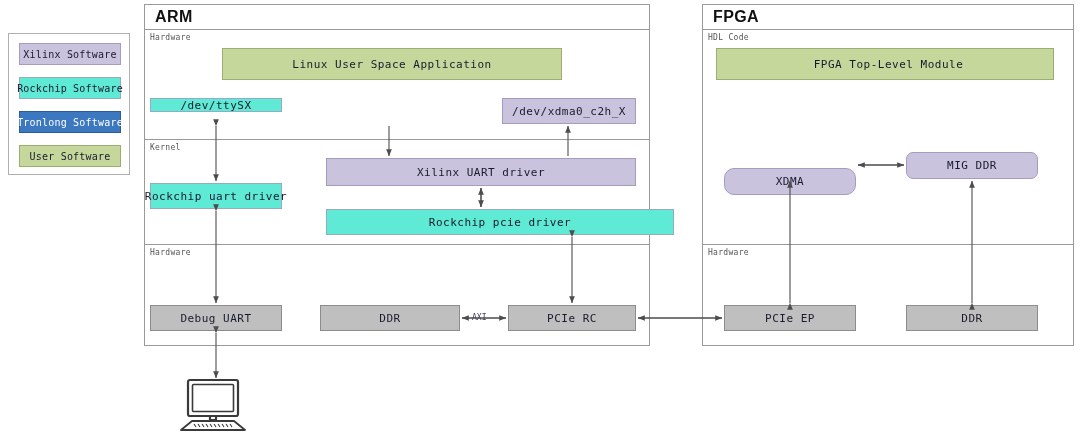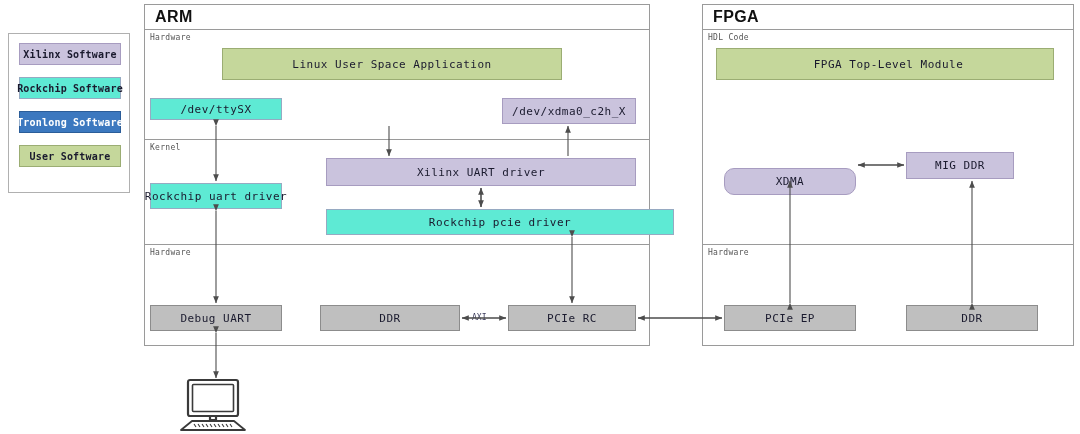--- a/index.html
+++ b/index.html
@@ -23,22 +23,22 @@
   .blk{position:absolute;box-sizing:border-box;border:1px solid #8a8a8a;
       display:flex;align-items:center;justify-content:center;
       font-size:11px;color:#1a1a2e;letter-spacing:.5px;white-space:nowrap;}
   .blk.green{background:#c5d79b;border-color:#9bad73;text-align:center;}
   .blk.purple{background:#cac3dd;border-color:#a79cc0;}
   .blk.blue{background:#5eead4;border-color:#96aac2;}
   .blk.gray{background:#bfbfbf;border-color:#8c8c8c;}
   .blk.tronlong{background:#3c78bf;border-color:#2b5d99;color:#ffffff;}
 
   
-  .legend{position:absolute;left:8px;top:33px;width:122px;height:160px;
-      border:1px solid #b0b0b0;background:#fff;box-sizing:border-box;font-weight:bold;}
+  .legend{position:absolute;left:8px;top:33px;width:122px;height:142px;
+      border:1px solid #b0b0b0;background:#fff;box-sizing:border-box;}
   .legend .blk{left:10px;width:102px;height:22px;font-size:10px;letter-spacing:.2px;}
 
   .axi-label{position:absolute;font-size:8px;color:#3b3b5c;
       font-family:"DejaVu Sans Mono","Liberation Mono",monospace;
       background:#fff;padding:0 1px;}
 
   .laptop{position:absolute;}
 </style>
 </head>
 <body>
@@ -61,21 +61,21 @@
     <div class="layer" style="top:135px;height:105px;">
       <div class="layer-label">Kernel</div>
     </div>
     <div class="layer last" style="top:240px;height:101px;">
       <div class="layer-label">Hardware</div>
     </div>
   </div>
 
   <div class="blk green" style="left:222px;top:48px;width:340px;height:32px;">Linux User Space Application</div>
 
-  <div class="blk blue" style="left:150px;top:98px;width:132px;height:22px;">/dev/ttySX</div>
+  <div class="blk blue" style="left:150px;top:98px;width:132px;height:14px;">/dev/ttySX</div>
   <div class="blk purple" style="left:502px;top:98px;width:134px;height:26px;">/dev/xdma0_c2h_X</div>
 
   <div class="blk blue" style="left:150px;top:183px;width:132px;height:26px;">Rockchip uart driver</div>
   <div class="blk purple" style="left:326px;top:158px;width:310px;height:28px;">Xilinx UART driver</div>
   <div class="blk blue" style="left:326px;top:209px;width:348px;height:26px;">Rockchip pcie driver</div>
 
   <div class="blk gray" style="left:150px;top:305px;width:132px;height:26px;">Debug UART</div>
   <div class="blk gray" style="left:320px;top:305px;width:140px;height:26px;">DDR</div>
   <div class="blk gray" style="left:508px;top:305px;width:128px;height:26px;">PCIe RC</div>
 
@@ -88,21 +88,21 @@
       <div class="layer-label">HDL Code</div>
     </div>
     <div class="layer last" style="top:240px;height:101px;">
       <div class="layer-label">Hardware</div>
     </div>
   </div>
 
   <div class="blk green" style="left:716px;top:48px;width:338px;height:32px;padding-left:7px;">FPGA Top-Level Module</div>
 
   <div class="blk purple" style="left:724px;top:168px;width:132px;height:27px;border-radius:10px;">XDMA</div>
-  <div class="blk purple" style="left:906px;top:152px;width:108px;height:27px;">MIG DDR</div>
+  <div class="blk purple" style="left:906px;top:152px;width:132px;height:27px;border-radius:7px;">MIG DDR</div>
 
   <div class="blk gray" style="left:724px;top:305px;width:132px;height:26px;">PCIe EP</div>
   <div class="blk gray" style="left:906px;top:305px;width:132px;height:26px;">DDR</div>
 
   <svg class="wires" viewBox="0 0 1080 434">
     <defs>
       <marker id="ah" markerWidth="7" markerHeight="7" refX="6.2" refY="3" orient="auto" markerUnits="strokeWidth">
         <path d="M0,0.4 L6.4,3 L0,5.6 z" fill="#4d4d4d"></path>
       </marker>
       <marker id="ah2" markerWidth="7" markerHeight="7" refX="6.2" refY="3" orient="auto" markerUnits="strokeWidth">

